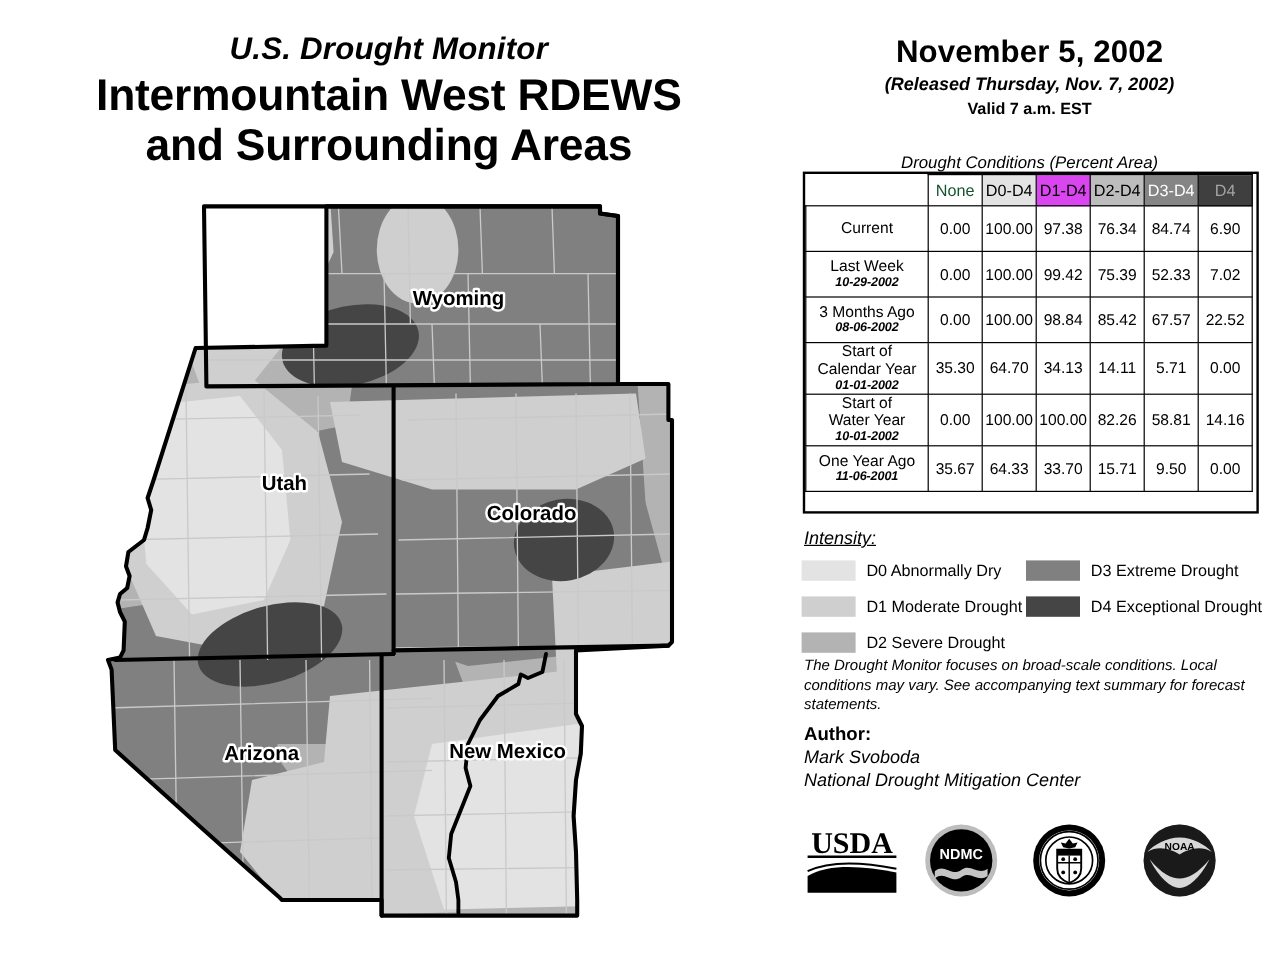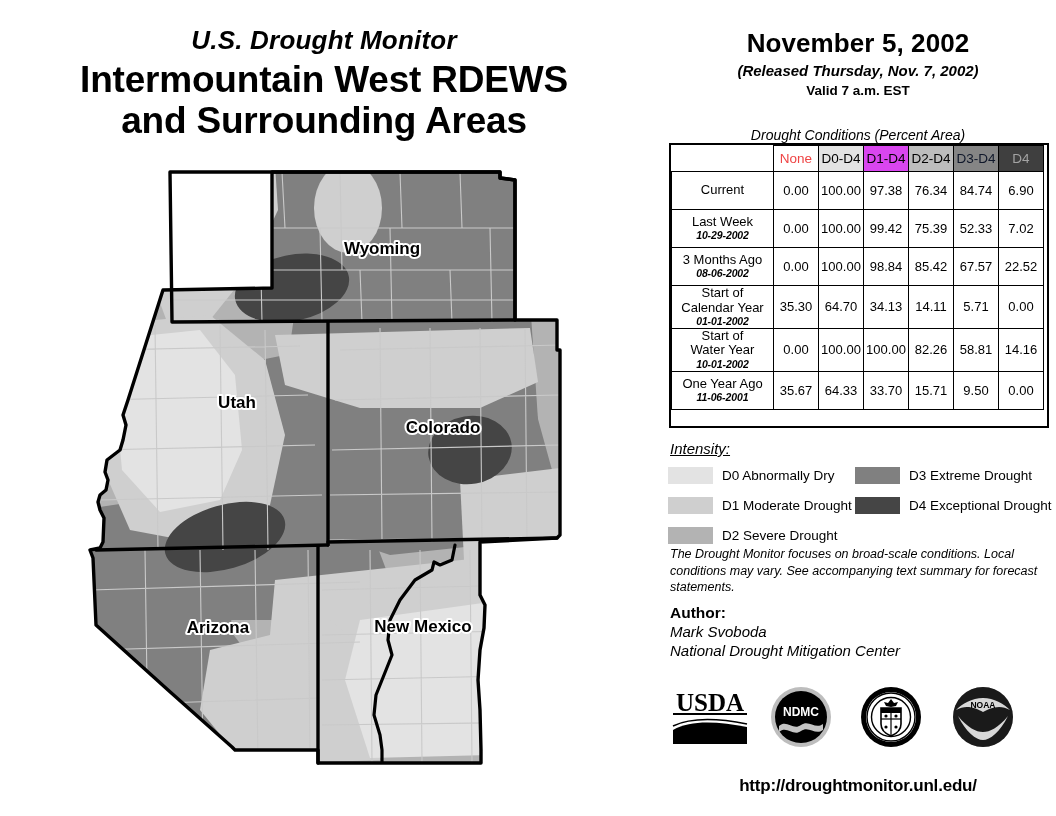--- a/index.html
+++ b/index.html
@@ -64,25 +64,25 @@
     border:1px solid #000;
     font-size:13px;
     text-align:center;
     vertical-align:middle;
     font-weight:normal;
     padding:0;
   }
   #cond-table thead th{height:25px;font-size:13.5px;}
   #cond-table col.lbl{width:102px;}
   #cond-table col.val{width:45px;}
-  .hdr-none{background:#ffffff;color:#ef4444;}
+  .hdr-none{background:#ffffff;color:#14532d;}
   .hdr-d0{background:#e3e3e3;color:#000;margin-top:12px;}
   .hdr-d1{background:#d946ef;color:#000;}
   .hdr-d2{background:#bdbdbd;color:#000;}
-  .hdr-d3{background:#858585;color:#0f172a;}
+  .hdr-d3{background:#858585;color:#ffffff;}
   .hdr-d4{background:#3f3f3f;color:#a3a3a3;}
   .row-label{
     font-weight:bold;font-size:13px;line-height:1.12;
     padding:5px 3px;
   }
   .row-label .sub{
     display:block;font-weight:bold;font-style:italic;font-size:10.5px;
     margin-top:1px;letter-spacing:-0.1px;
   }
   #cond-table tbody tr{height:38px;}
@@ -471,15 +471,14 @@
       <circle cx="31" cy="31" r="30" fill="#bdbdbd"></circle>
       <path d="M 31,1 A 30,30 0 0,1 31,61 A 30,30 0 0,1 31,1 Z" fill="#1a1a1a"></path>
       <path d="M 4,24 C 14,18 24,22 31,26 C 38,22 48,18 58,24
                C 52,18 42,12 31,12 C 20,12 10,18 4,24 Z" fill="#d8d8d8"></path>
       <path d="M 6,30 C 14,46 24,54 31,54 C 38,54 48,46 56,30
                C 46,42 38,46 31,46 C 24,46 16,42 6,30 Z" fill="#d8d8d8"></path>
       <text x="31" y="22" text-anchor="middle" font-family="Liberation Sans, sans-serif" font-size="8.5" font-weight="bold" fill="#000">NOAA</text>
     </svg>
   </div>
 
-  <div id="site-url">http://droughtmonitor.unl.edu/</div>
 
 </div>
 
 </body></html>

